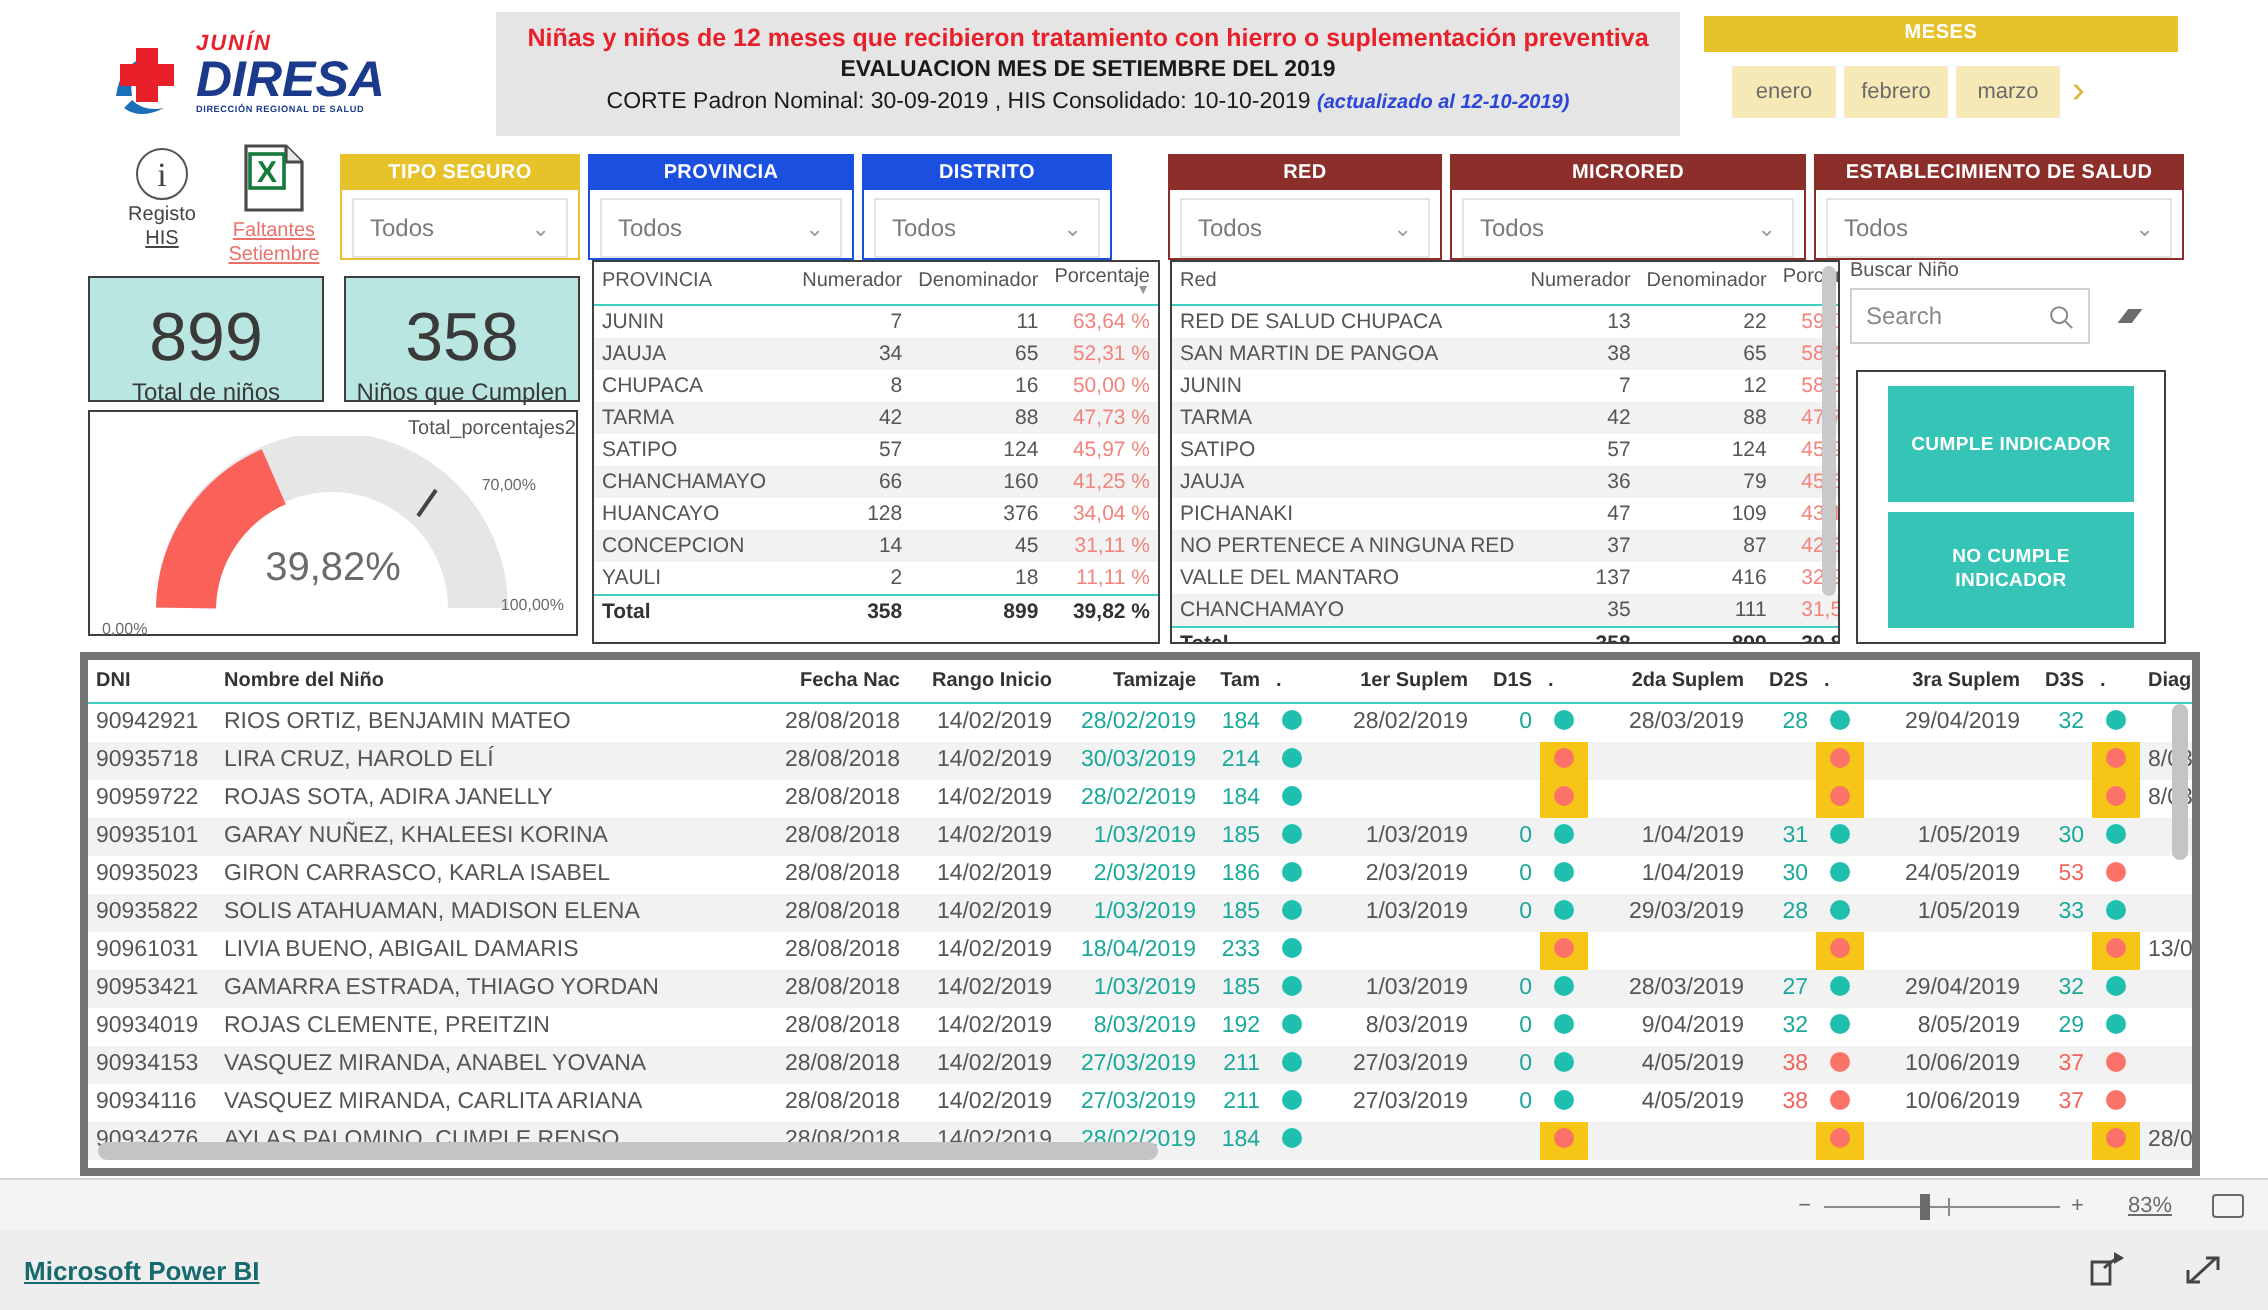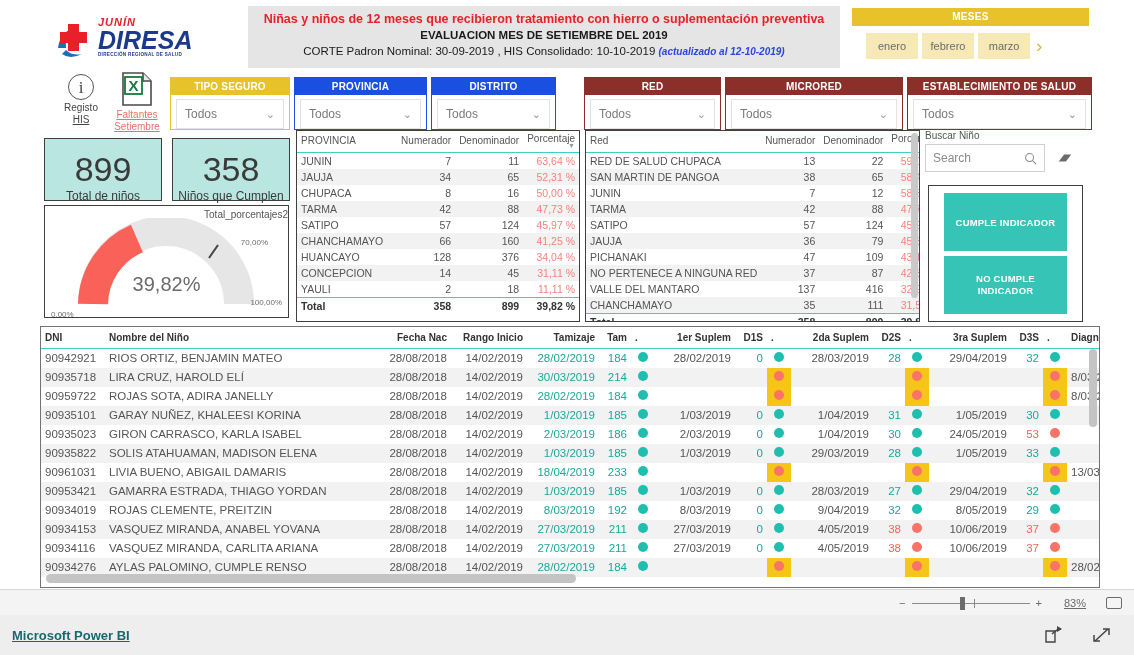--- a/index.html
+++ b/index.html
@@ -140,21 +140,21 @@
     background:#35c4b5; color:#fff; font-weight:bold; font-size:9.5px;
     text-align:center; display:flex; align-items:center; justify-content:center;
     letter-spacing:.2px;
   }
   .legend .b1 { height:58px; }
   .legend .b2 { height:58px; margin-top:5px; line-height:12px;}
 
   
   .bigtable {
     position:absolute; left:40px; top:326px; width:1060px; height:262px;
-    border:1px solid #737373; background:#fff; overflow:hidden;
+    border:4px solid #737373; background:#fff; overflow:hidden;
   }
   .bt { width:100%; border-collapse:collapse; table-layout:fixed; }
   .bt th {
     font-size:10px; font-weight:bold; color:#333; padding:5px 4px 5px 4px;
     border-bottom:1.5px solid #3dd0c0; white-space:nowrap; text-align:left;
   }
   .bt th.r { text-align:right; }
   .bt td {
     font-size:11.5px; color:#555; padding:2.5px 4px; white-space:nowrap;
     height:19px;

